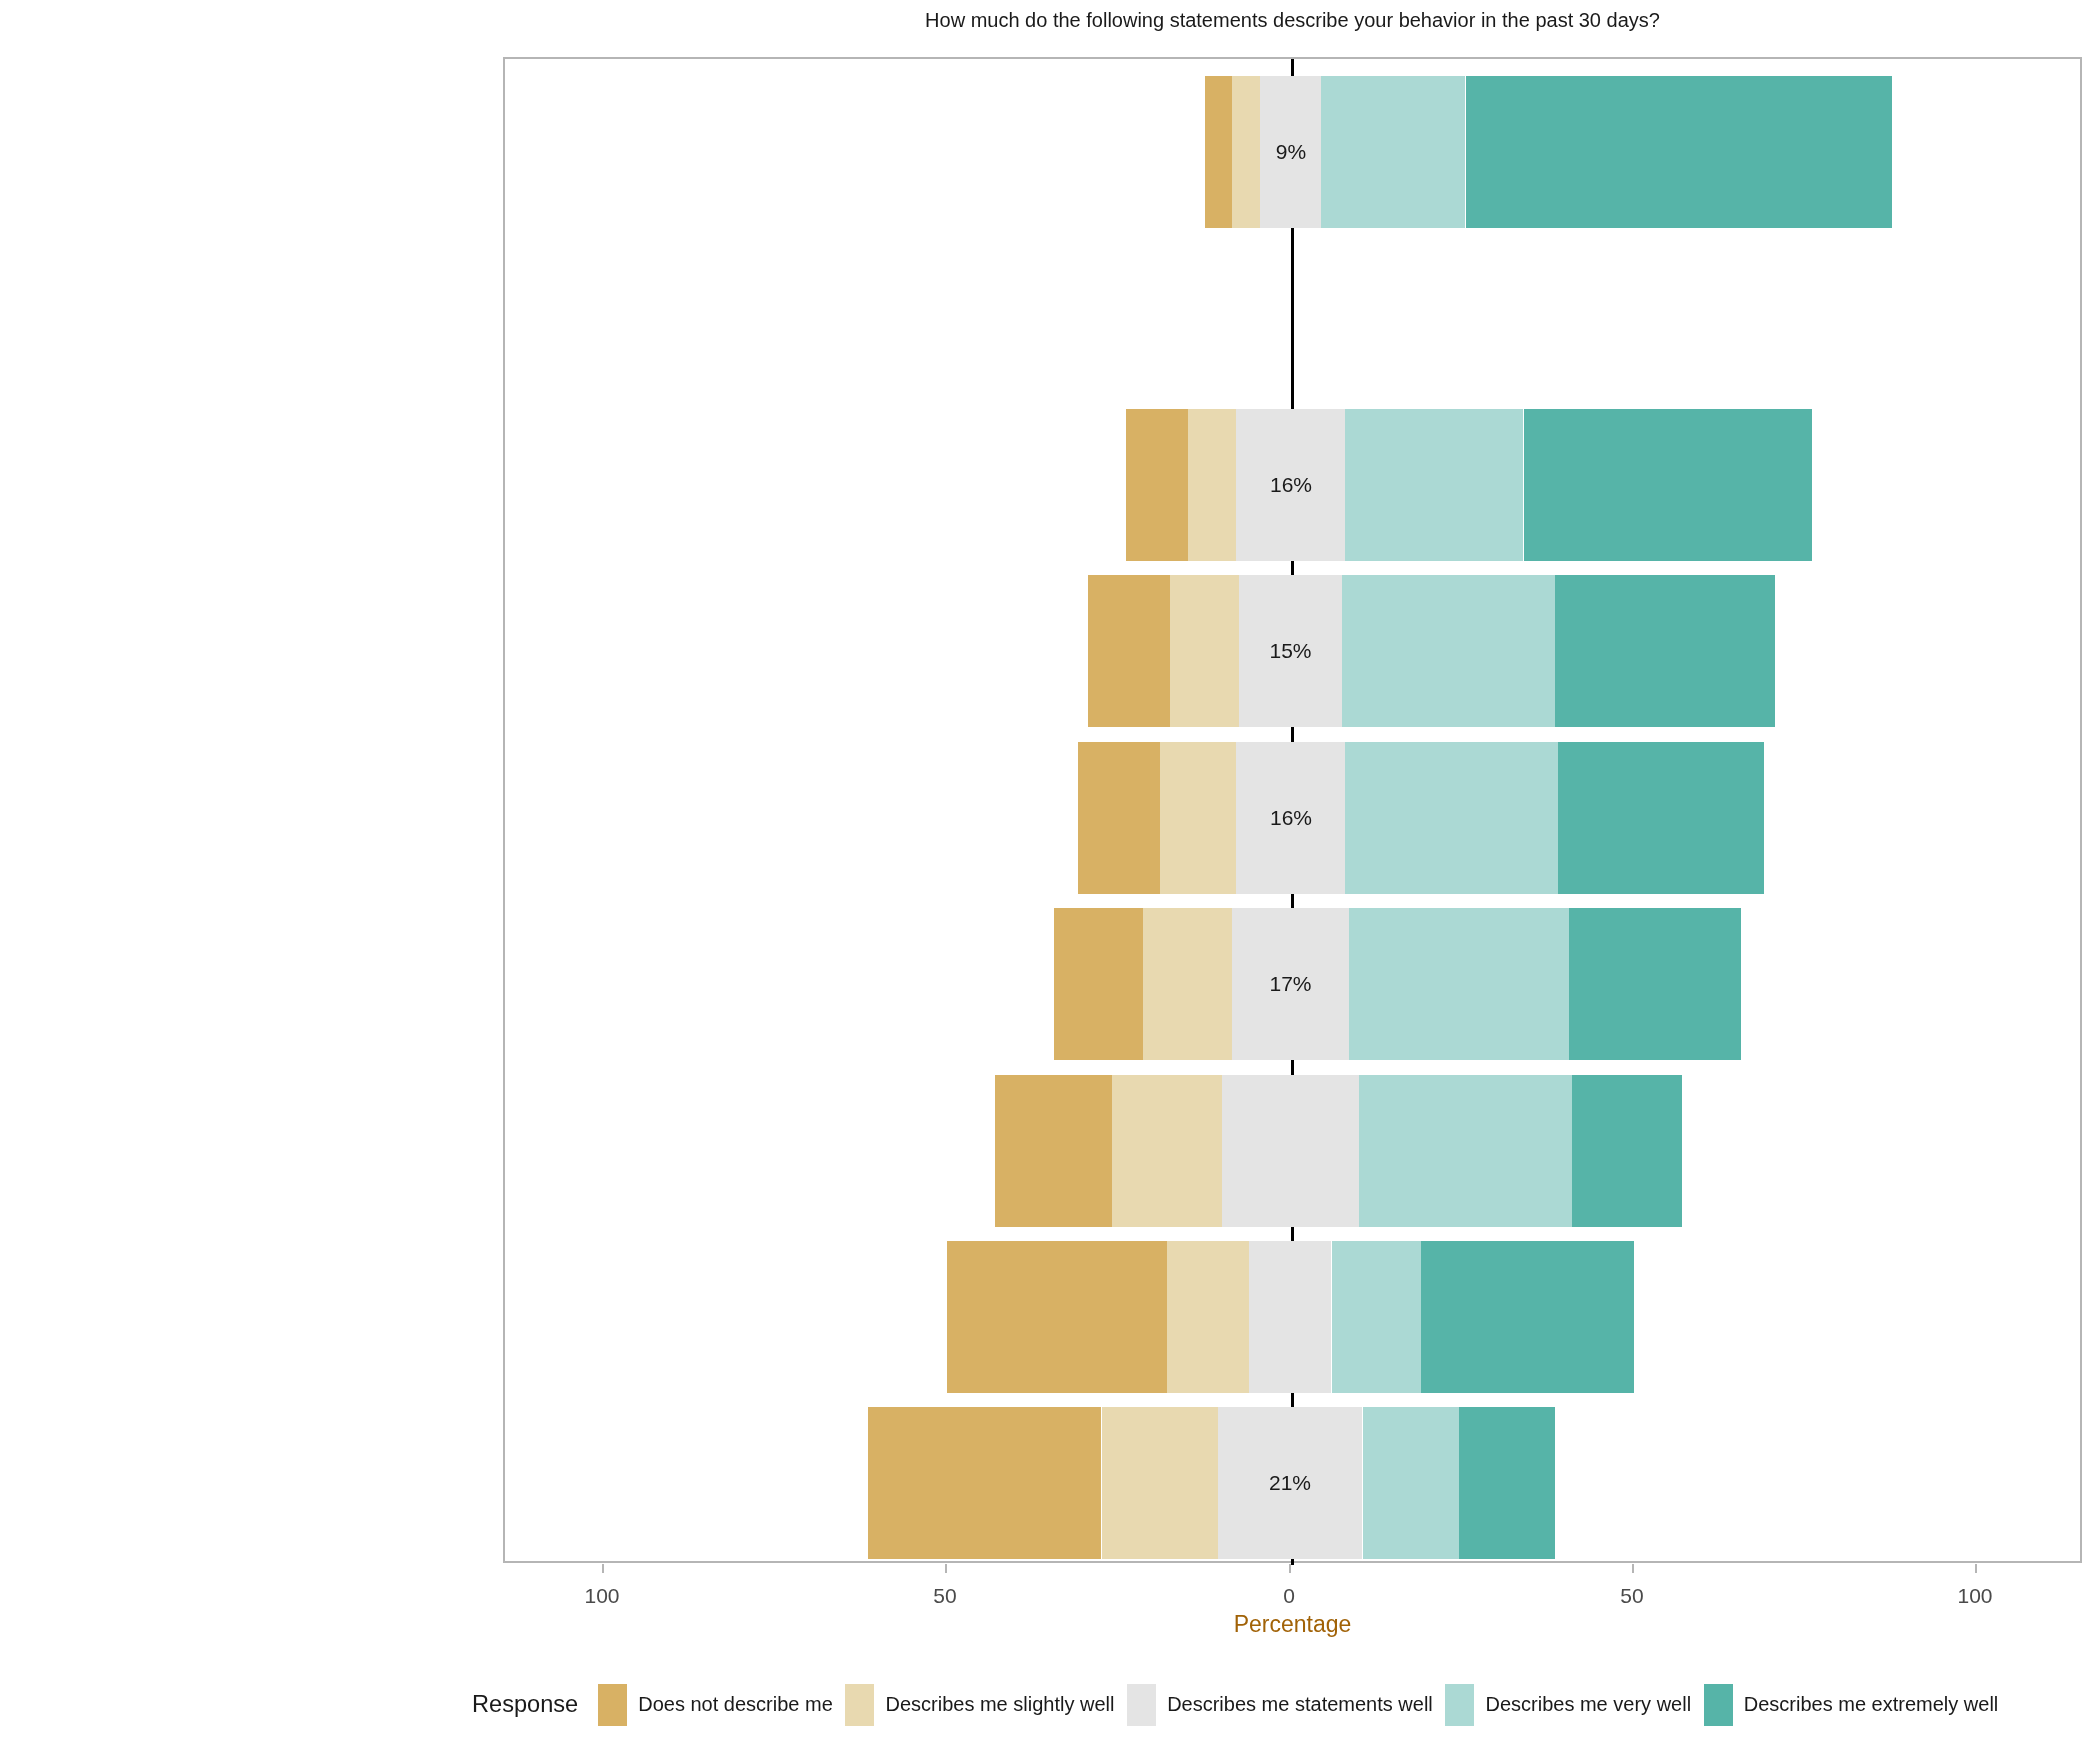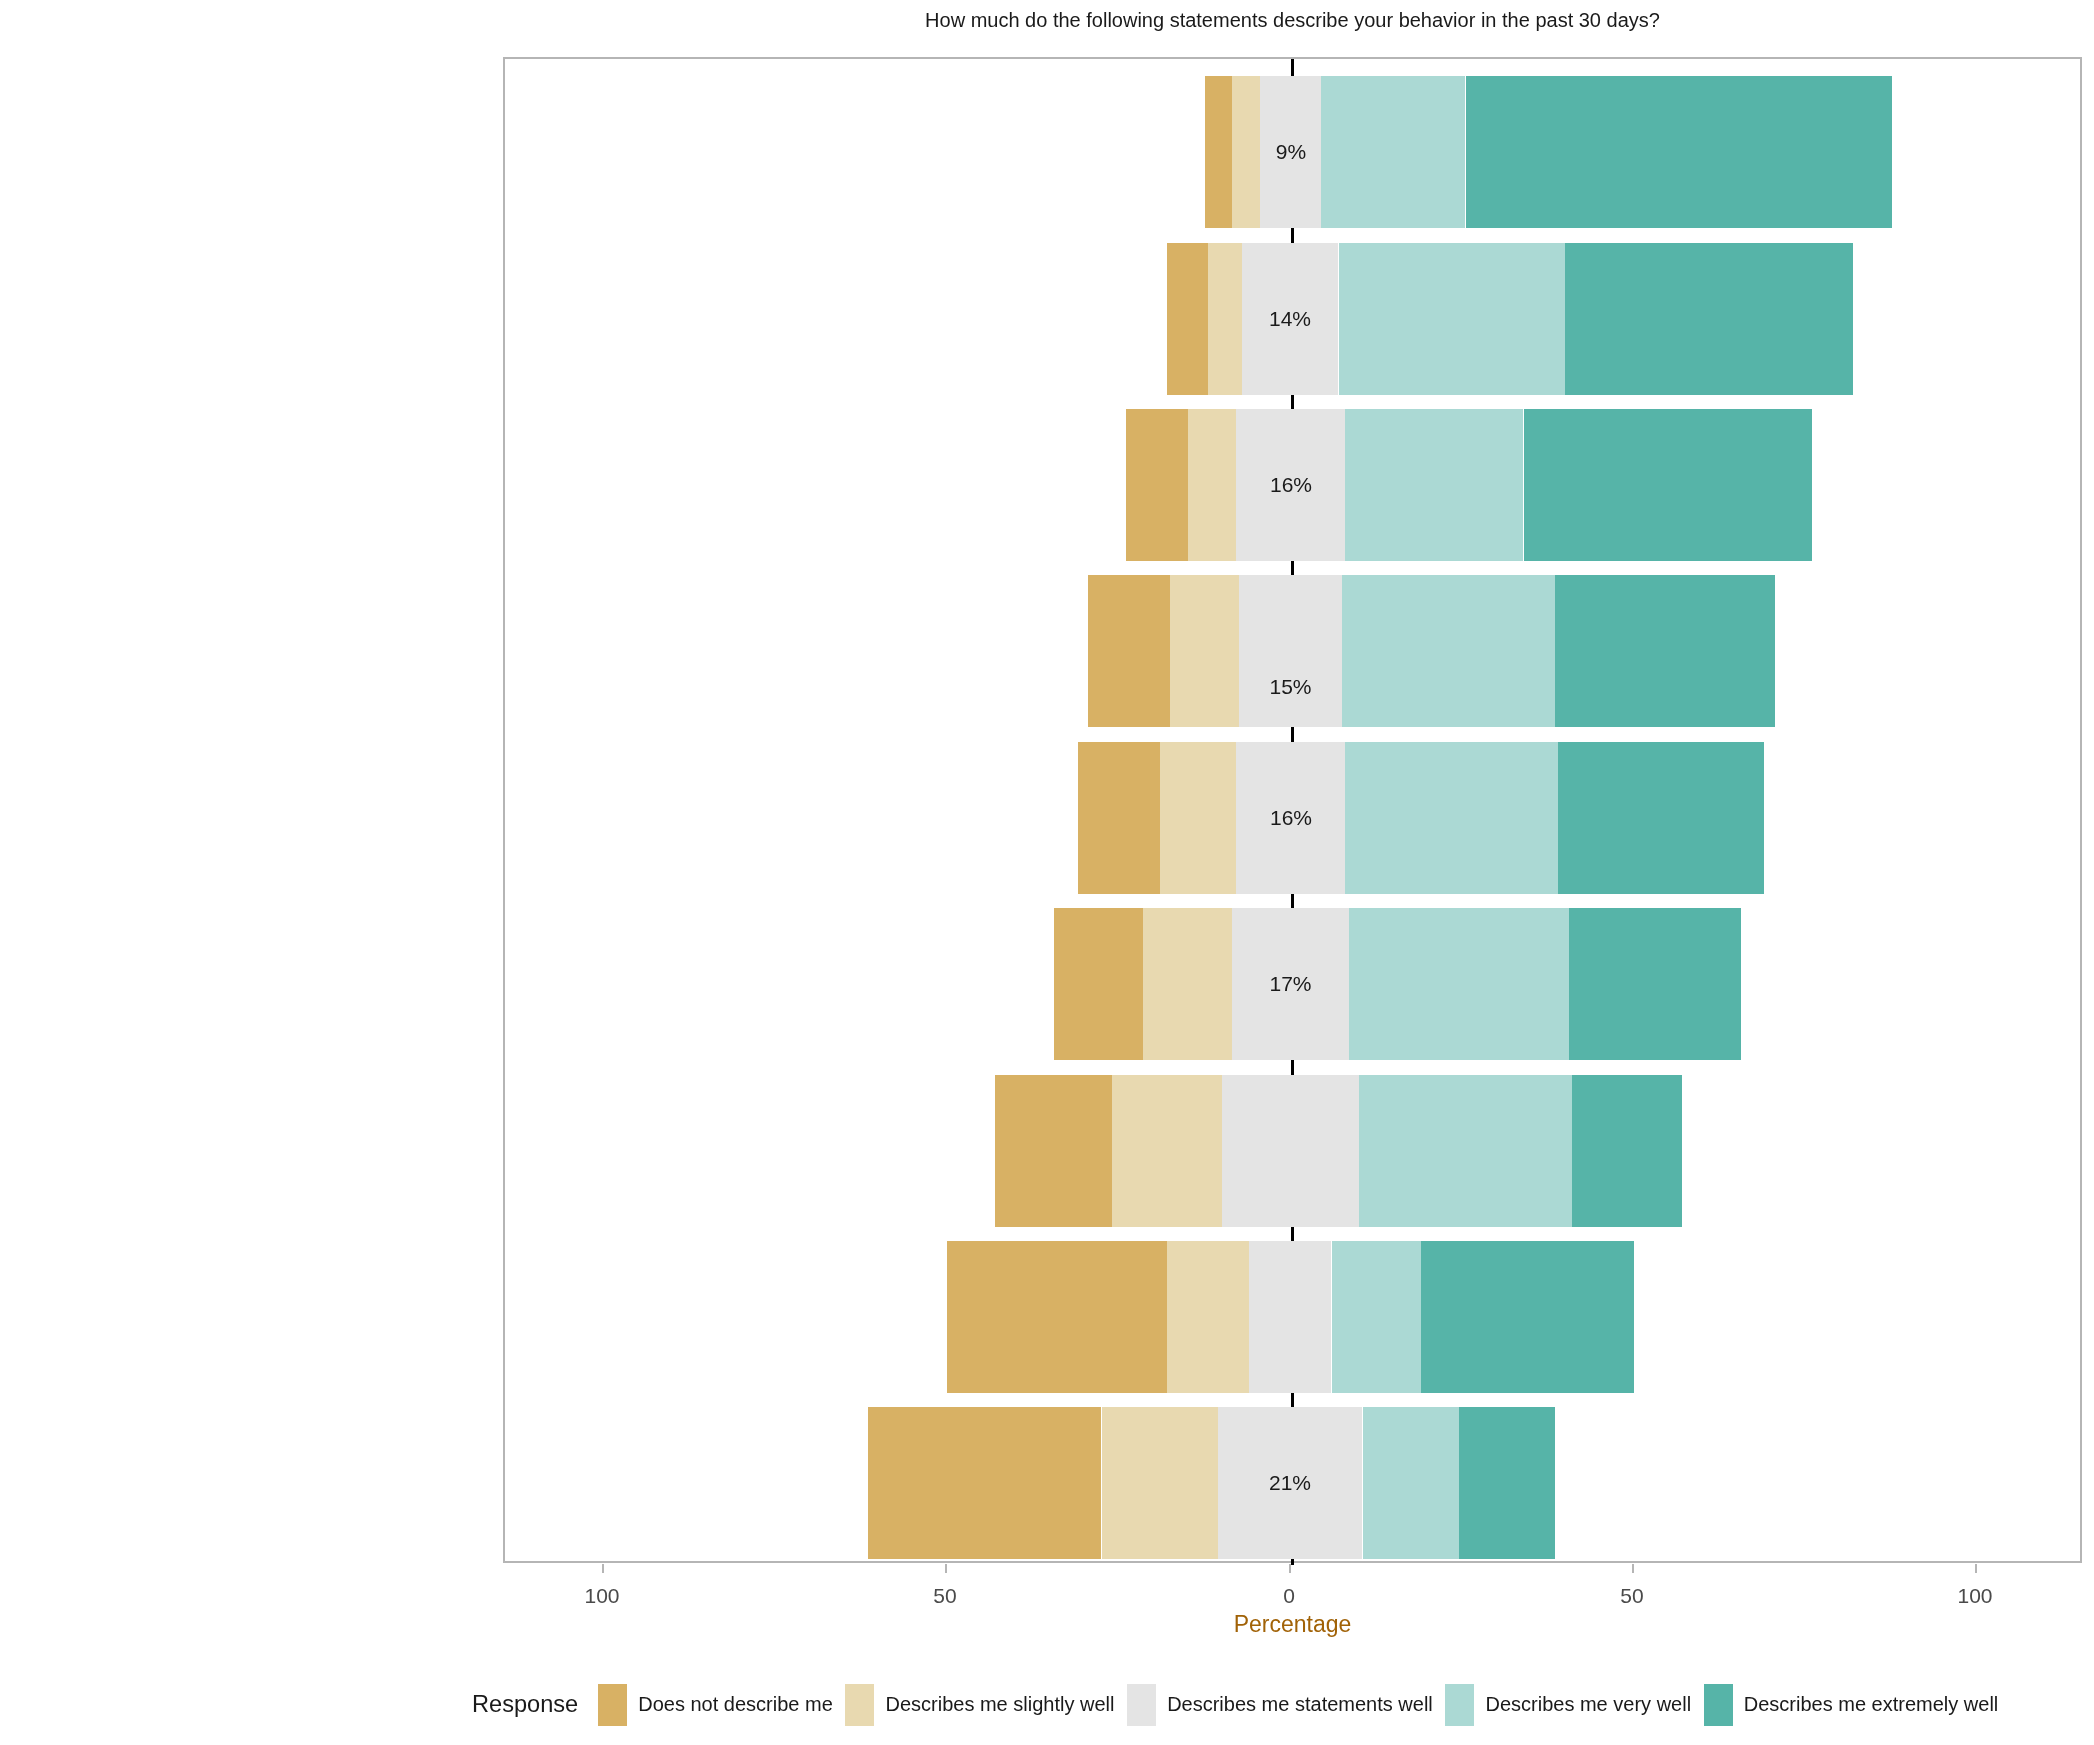--- a/index.html
+++ b/index.html
@@ -89,41 +89,33 @@
   <div id="plot-inner">
       <div class="zero-line" style="top: 0px; height: 1506px;"></div>
       <div class="bar-row" style="top: 17.3px; width: 1579px;">
         <div class="seg" style="left: 700px; width: 27.5px; background: rgb(216, 177, 100);"></div>
         <div class="seg" style="left: 727px; width: 27.5px; background: rgb(232, 217, 176);"></div>
         <div class="seg" style="left: 755px; width: 62px; background: rgb(228, 228, 228);"></div>
         <div class="seg-label" style="left: 755px; width: 62px;">9%</div>
         <div class="seg" style="left: 816px; width: 144px; background: rgb(171, 217, 212);"></div>
         <div class="seg" style="left: 961px; width: 426px; background: rgb(86, 180, 168);"></div>
       </div>
-      <div class="bar-row" style="top: 184px; width: 1579px;">
-        <div class="seg" style="left: 662px; width: 41px; background: rgb(216, 177, 100);"></div>
-        <div class="seg" style="left: 703px; width: 34px; background: rgb(232, 217, 176);"></div>
-        <div class="seg" style="left: 737px; width: 96px; background: rgb(228, 228, 228);"></div>
-        <div class="seg-label" style="left: 737px; width: 96px;">14%</div>
-        <div class="seg" style="left: 834px; width: 227px; background: rgb(171, 217, 212);"></div>
-        <div class="seg" style="left: 1060px; width: 288px; background: rgb(86, 180, 168);"></div>
-      </div>
       <div class="bar-row" style="top: 350px; width: 1579px;">
         <div class="seg" style="left: 621px; width: 62px; background: rgb(216, 177, 100);"></div>
         <div class="seg" style="left: 683px; width: 48px; background: rgb(232, 217, 176);"></div>
         <div class="seg" style="left: 731px; width: 110px; background: rgb(228, 228, 228);"></div>
         <div class="seg-label" style="left: 731px; width: 110px;">16%</div>
         <div class="seg" style="left: 840px; width: 178px; background: rgb(171, 217, 212);"></div>
         <div class="seg" style="left: 1019px; width: 288px; background: rgb(86, 180, 168);"></div>
       </div>
       <div class="bar-row" style="top: 516px; width: 1579px;">
         <div class="seg" style="left: 583px; width: 82px; background: rgb(216, 177, 100);"></div>
         <div class="seg" style="left: 665px; width: 69px; background: rgb(232, 217, 176);"></div>
         <div class="seg" style="left: 734px; width: 103px; background: rgb(228, 228, 228);"></div>
-        <div class="seg-label" style="left: 734px; width: 103px; margin-top: 36px;">15%</div>
+        <div class="seg-label" style="left: 734px; width: 103px;">15%</div>
         <div class="seg" style="left: 837px; width: 213px; background: rgb(171, 217, 212);"></div>
         <div class="seg" style="left: 1050px; width: 220px; background: rgb(86, 180, 168);"></div>
       </div>
       <div class="bar-row" style="top: 683px; width: 1579px;">
         <div class="seg" style="left: 573px; width: 82px; background: rgb(216, 177, 100);"></div>
         <div class="seg" style="left: 655px; width: 76px; background: rgb(232, 217, 176);"></div>
         <div class="seg" style="left: 731px; width: 110px; background: rgb(228, 228, 228);"></div>
         <div class="seg-label" style="left: 731px; width: 110px;">16%</div>
         <div class="seg" style="left: 840px; width: 213px; background: rgb(171, 217, 212);"></div>
         <div class="seg" style="left: 1053px; width: 206px; background: rgb(86, 180, 168);"></div>

